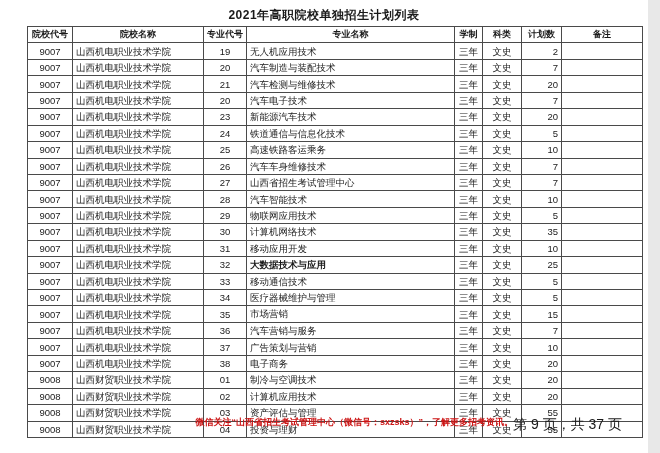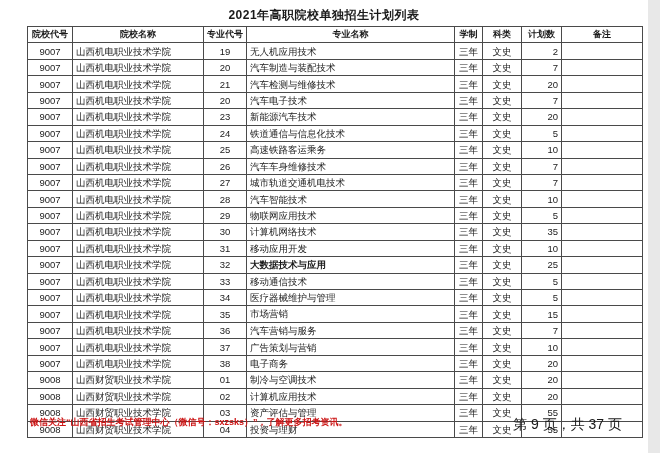--- a/index.html
+++ b/index.html
@@ -46,21 +46,21 @@
     font-weight: bold;
     text-align: center;
     background: #ffffff;
   }
   .footer {
     position: absolute;
     top: 416px;
     left: 30px;
     right: 26px;
     display: flex;
-    justify-content: space-between;
+    justify-content: flex-end;
     align-items: flex-start;
   }
   .footer-notice {
     font-size: 9px;
     font-weight: bold;
   }
   .footer-page {
     font-size: 14px;
     color: #1a1a1a;
   }
@@ -173,21 +173,21 @@
           <td style="text-align: left;">汽车车身维修技术</td>
           <td style="text-align: center;">三年</td>
           <td style="text-align: center;">文史</td>
           <td style="text-align: right;">7</td>
           <td style="text-align: center;"></td>
         </tr>
         <tr>
           <td style="text-align: center;">9007</td>
           <td style="text-align: left;">山西机电职业技术学院</td>
           <td style="text-align: center;">27</td>
-          <td style="text-align: left;">城市轨道交通机电技术</td>
+          <td style="text-align: left;">山西省招生考试管理中心</td>
           <td style="text-align: center;">三年</td>
           <td style="text-align: center;">文史</td>
           <td style="text-align: right;">7</td>
           <td style="text-align: center;"></td>
         </tr>
         <tr>
           <td style="text-align: center;">9007</td>
           <td style="text-align: left;">山西机电职业技术学院</td>
           <td style="text-align: center;">28</td>
           <td style="text-align: left;">汽车智能技术</td>

